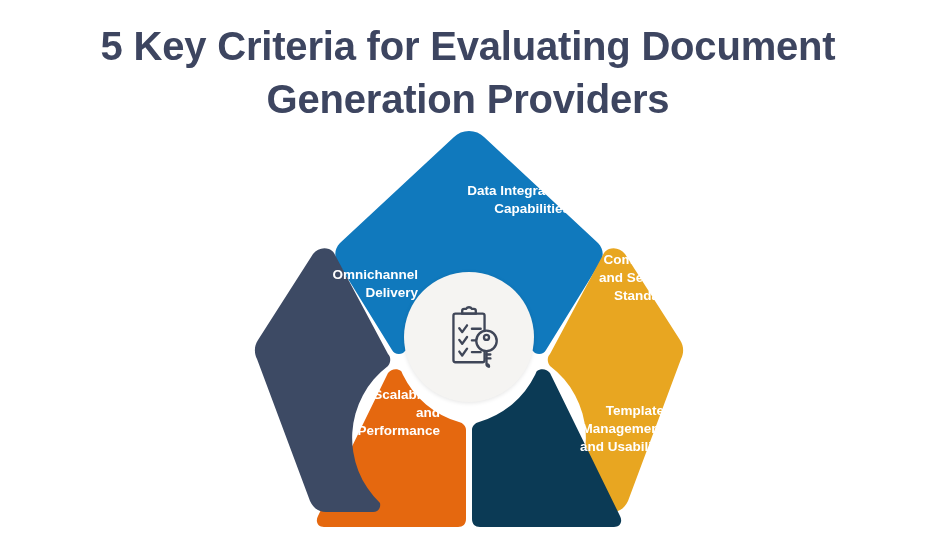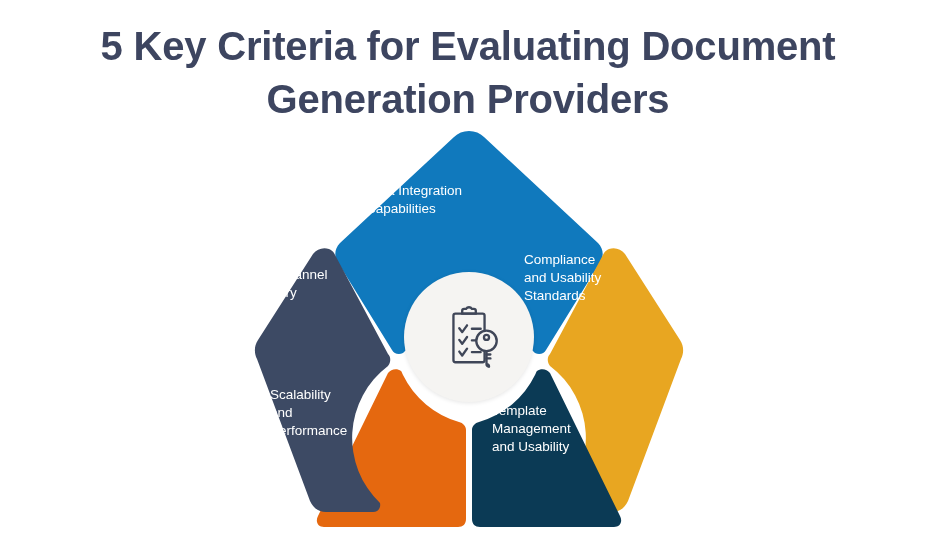--- a/index.html
+++ b/index.html
@@ -44,24 +44,24 @@
   svg.petal-svg {
     position: absolute;
     left: 0;
     top: 0;
     width: 480px;
     height: 412px;
     display: block;
   }
   .petal-label {
     position: absolute;
-    text-align: left;
+    text-align: right;
     color: #ffffff;
     font-size: 13.5px;
-    font-weight: normal;
+    font-weight: bold;
     line-height: 1.32;
     pointer-events: none;
     white-space: pre-line;
   }
   .lbl-data {
     left: 138px;
     top: 64px;
     width: 204px;
   }
   .lbl-compliance {
@@ -176,21 +176,21 @@
                L 29 241
                C 26 235 26 228 30 222
                L 85 136
                C 89 131 95 129 101 131 Z"></path>
     </svg>
 
     <div class="petal-label lbl-data">Data Integration
 Capabilities</div>
 
     <div class="petal-label lbl-compliance">Compliance
-and Usability
+and Security
 Standards</div>
 
     <div class="petal-label lbl-template">Template
 Management
 and Usability</div>
 
     <div class="petal-label lbl-scalability">Scalability
 and
 Performance</div>
 

